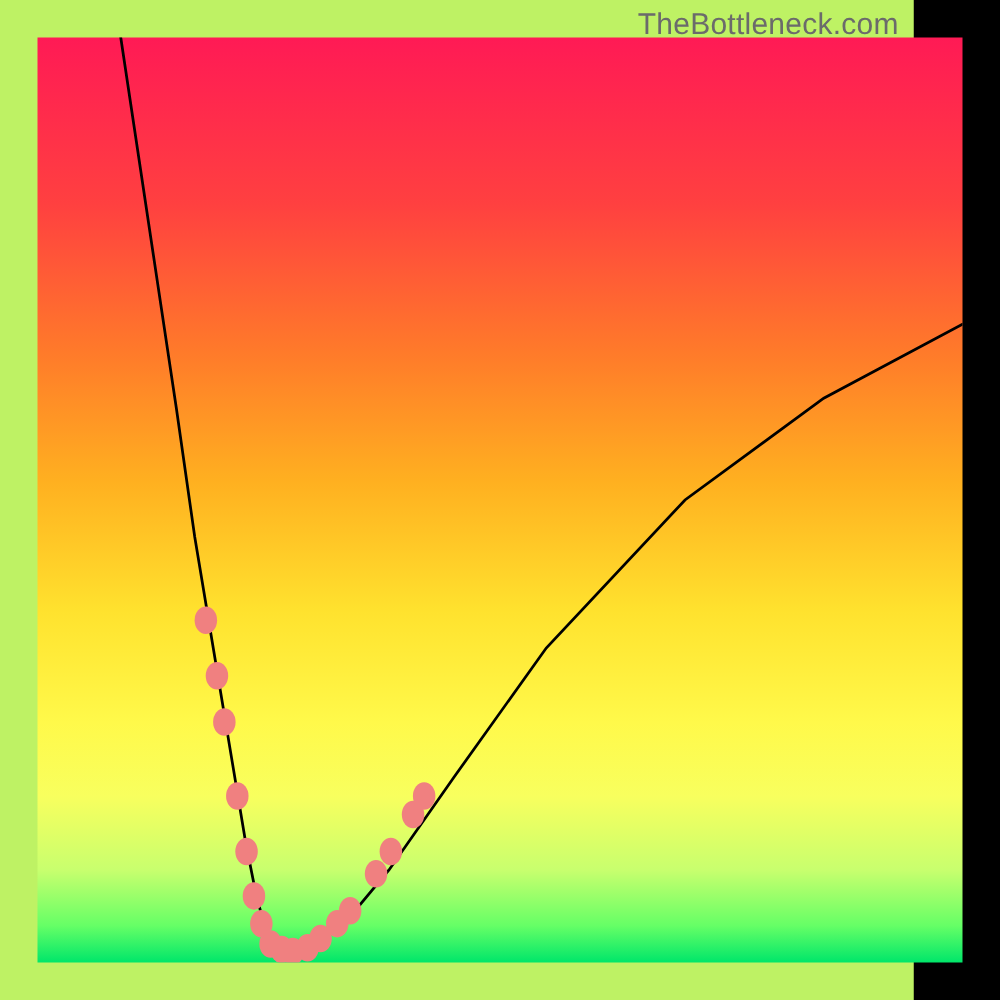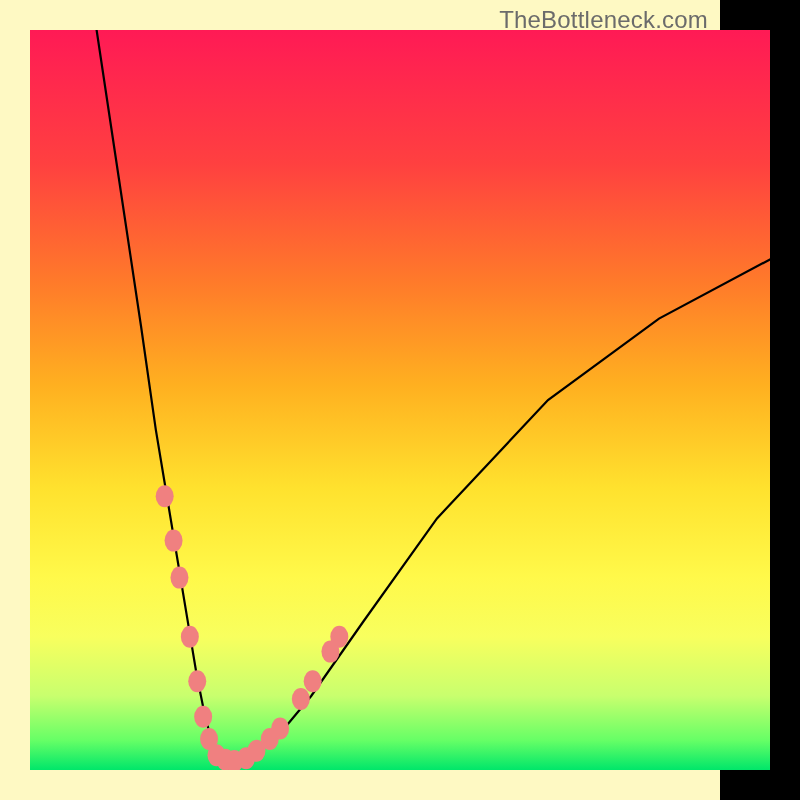--- a/index.html
+++ b/index.html
@@ -8,21 +8,22 @@
     width: 800px;
     height: 800px;
     overflow: hidden;
     background: #000;
     font-family: Arial, Helvetica, sans-serif;
   }
   .frame {
     position: relative;
     width: 720px;
     height: 800px;
-    background: #fef9c3;
+    background: #bef264;
+    padding-left: 11px;
   }
   .plot {
     position: absolute;
     left: 30px;
     top: 30px;
     width: 740px;
     height: 740px;
     background: linear-gradient(
       to bottom,
       #ff1a55 0%,

